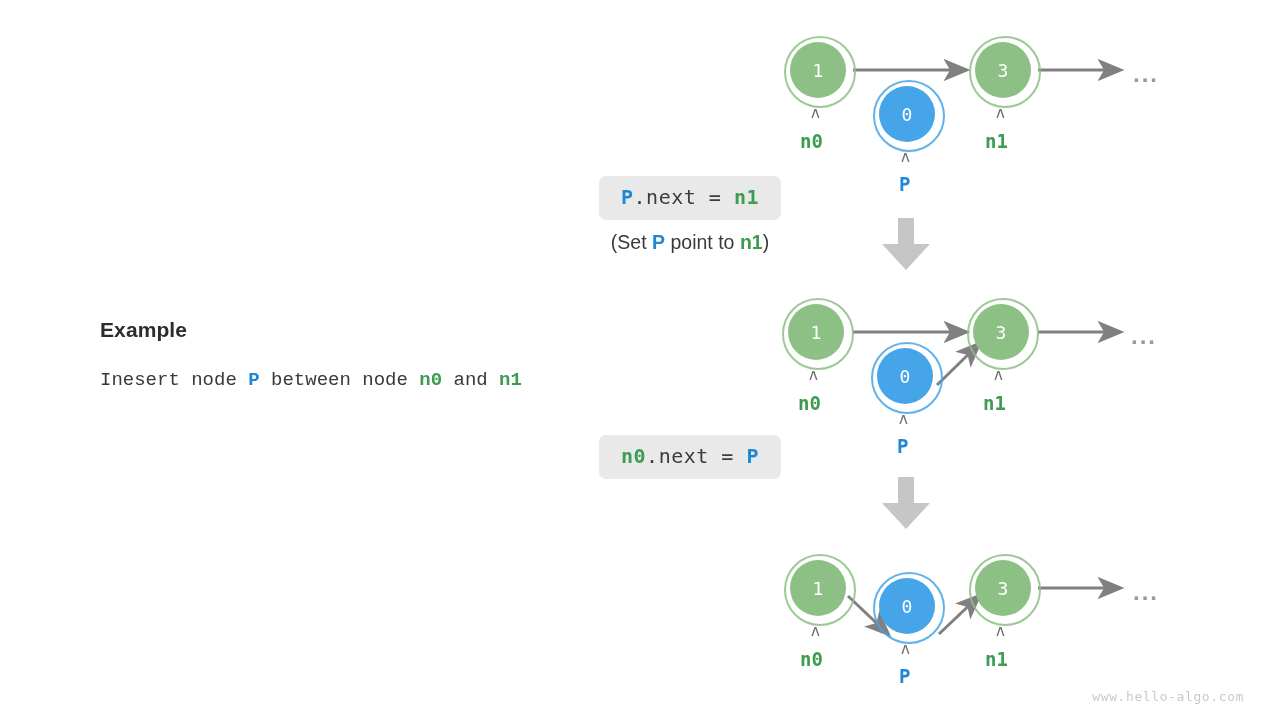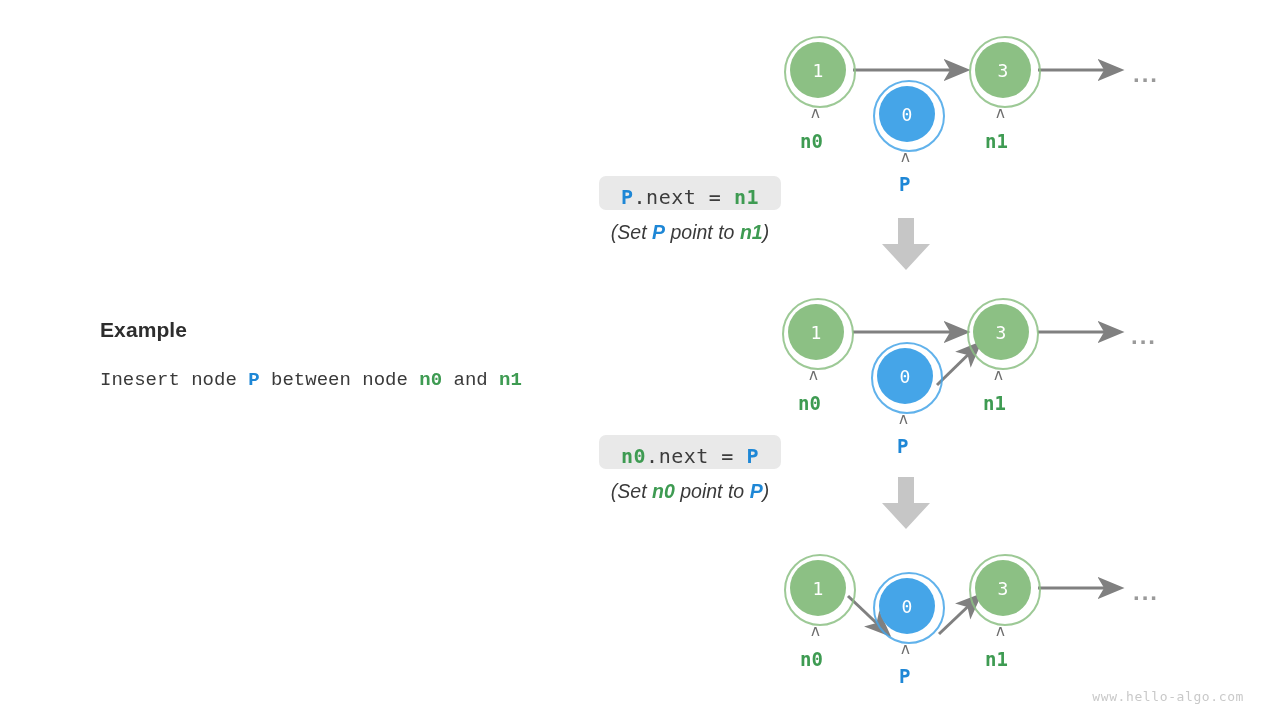--- a/index.html
+++ b/index.html
@@ -41,35 +41,34 @@
   }
   .tok-blue   { color: #1e87d6; font-weight: bold; }
   .tok-green  { color: #3e9b52; font-weight: bold; }
 
   
   .step { position: absolute; text-align: center; }
   .code-box {
     display: inline-block;
     background: #e9e9e9;
     border-radius: 7px;
-    padding: 9px 22px 1px 22px;
+    padding: 9px 22px 11px 22px;
     font-family: "DejaVu Sans Mono", monospace;
     font-size: 20px;
     color: #3c3c3c;
     letter-spacing: 0.5px;
     white-space: nowrap;
   }
   .code-box .tok-blue,
   .code-box .tok-green { font-weight: bold; }
   .code-caption {
     margin-top: 11px;
     font-size: 19.5px;
     color: #3a3a3a;
     white-space: nowrap;
-    font-style: italic;
   }
 
   
   .down-arrow { position: absolute; }
 
   
   .row { position: absolute; left: 770px; width: 440px; height: 200px; }
 
   .node {
     position: absolute;
@@ -161,23 +160,20 @@
       <span class="tok-blue">P</span><span>.next = </span><span class="tok-green">n1</span>
     </div>
     <div class="code-caption">
       <span>(Set </span><span class="tok-blue">P</span><span> point to </span><span class="tok-green">n1</span><span>)</span>
     </div>
   </div>
 
   <div class="step" style="left:560px; top:435px; width:260px;text-align:center;">
     <div class="code-box">
       <span class="tok-green">n0</span><span>.next = </span><span class="tok-blue">P</span>
-    </div>
-    <div class="code-caption">
-      <span>(Set </span><span class="tok-green">n0</span><span> point to </span><span class="tok-blue">P</span><span>)</span>
     </div>
   </div>
 
   <svg class="down-arrow" style="left:878px; top:218px;" width="56" height="54">
     <polygon points="20,0 36,0 36,26 52,26 28,52 4,26 20,26" fill="#c6c6c6"></polygon>
   </svg>
 
   <svg class="down-arrow" style="left:878px; top:477px;" width="56" height="54">
     <polygon points="20,0 36,0 36,26 52,26 28,52 4,26 20,26" fill="#c6c6c6"></polygon>
   </svg>

